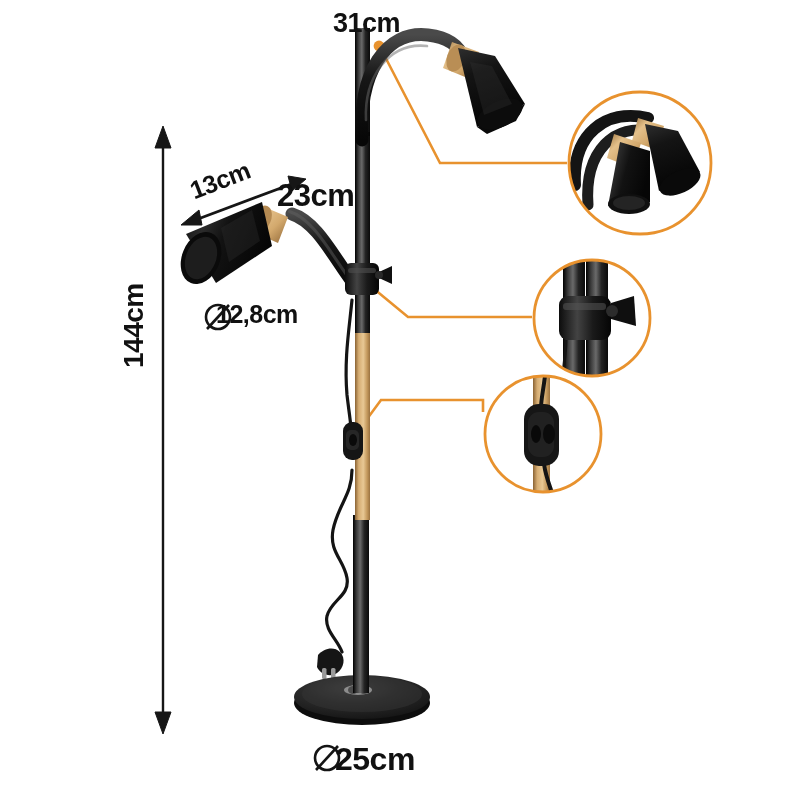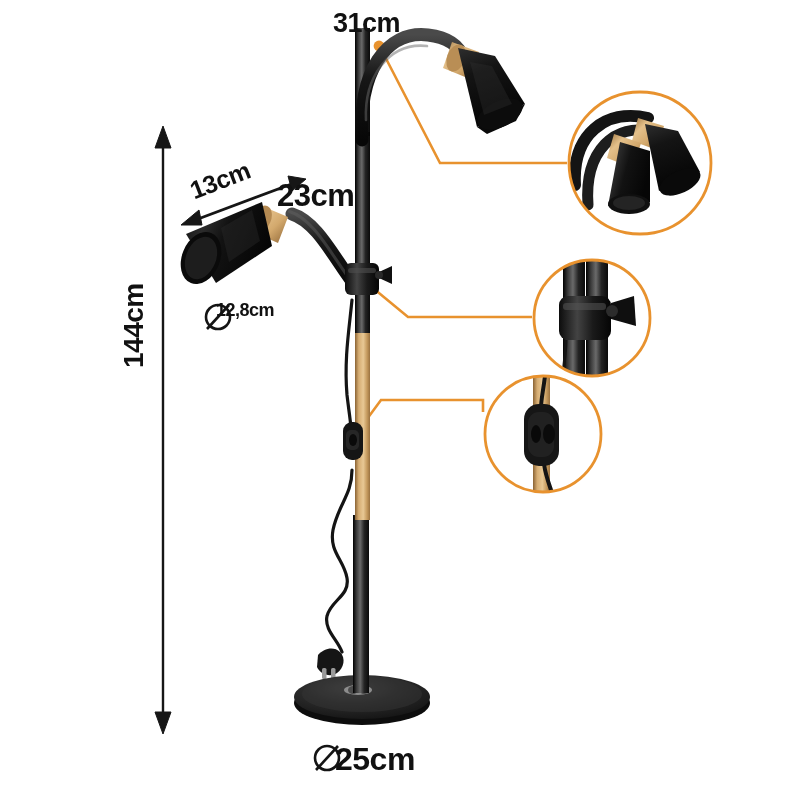--- a/index.html
+++ b/index.html
@@ -12,21 +12,21 @@
     font-family:"Liberation Sans","DejaVu Sans",sans-serif;
     font-weight:bold;
     color:#111111;
     white-space:nowrap;
     letter-spacing:-0.5px;
     user-select:none;
   }
   #lbl-31{left:333px;top:8px;font-size:27px;}
   #lbl-13{left:186px;top:178px;font-size:25px;transform:rotate(-21deg);transform-origin:left top;}
   #lbl-23{left:277px;top:178px;font-size:31px;}
-  #lbl-128{left:216px;top:300px;font-size:18px;}
+  #lbl-128{left:216px;top:300px;font-size:25px;}
   #lbl-25{left:335px;top:741px;font-size:32px;}
   #lbl-144{left:118px;top:368px;font-size:28px;
            transform:rotate(-90deg);transform-origin:left top;}
 </style>
 </head>
 <body>
 
 <div id="stage">
 
   <svg width="800" height="800" viewBox="0 0 800 800">

